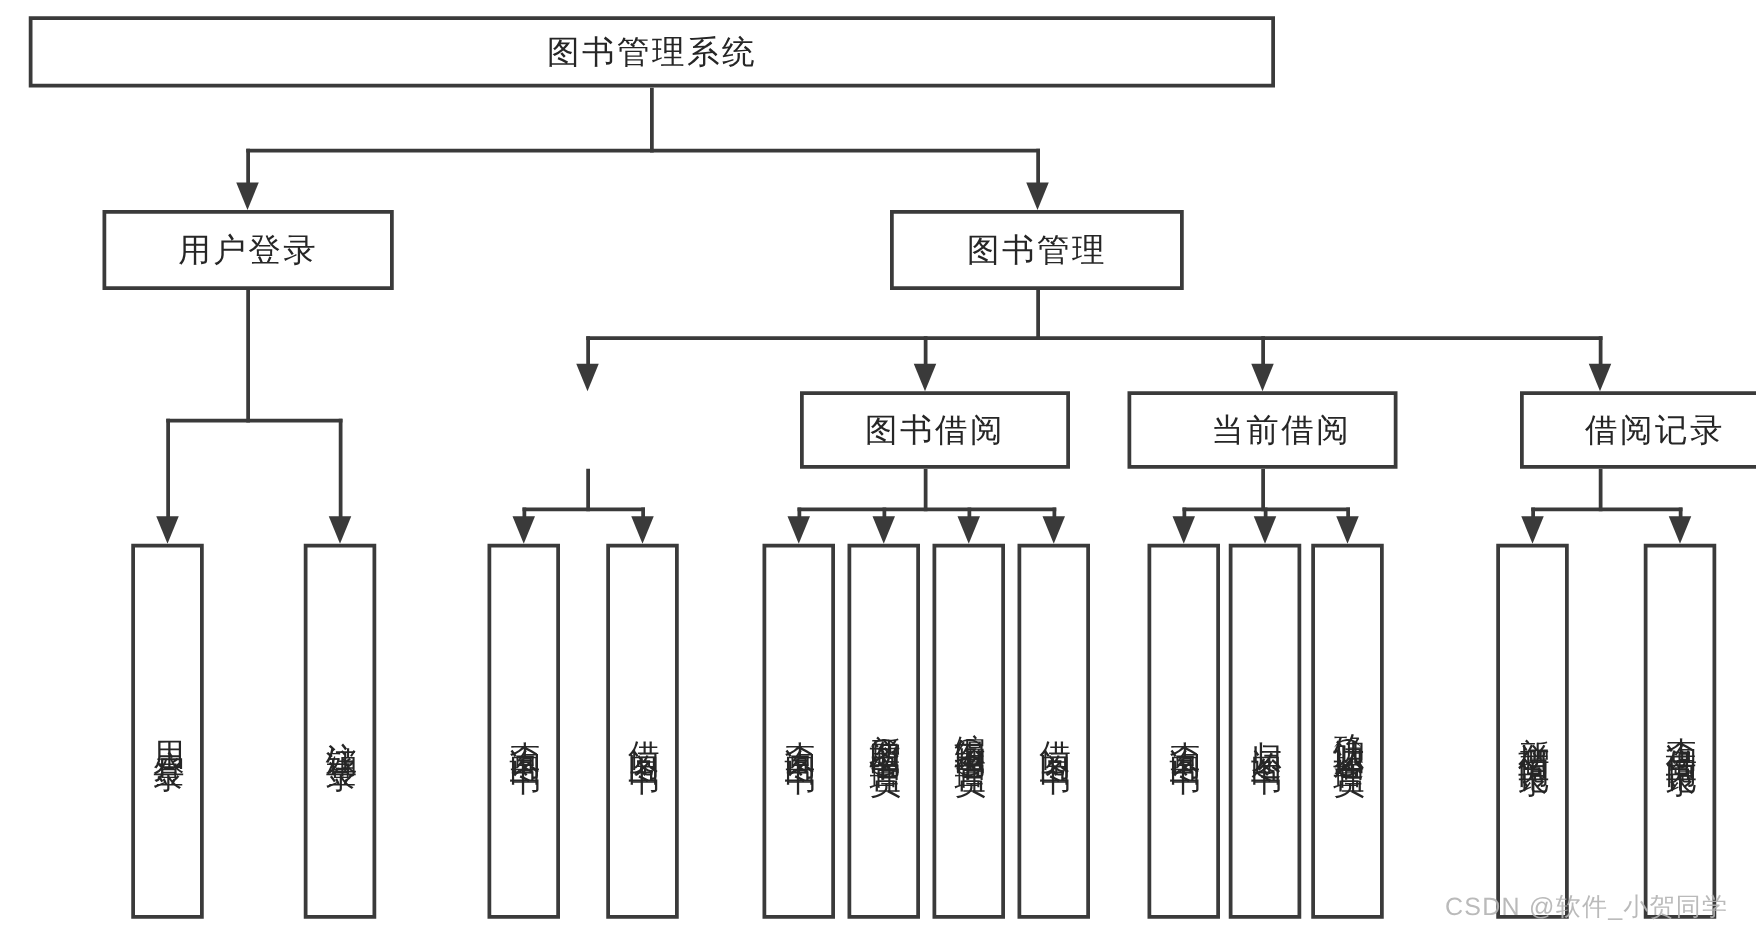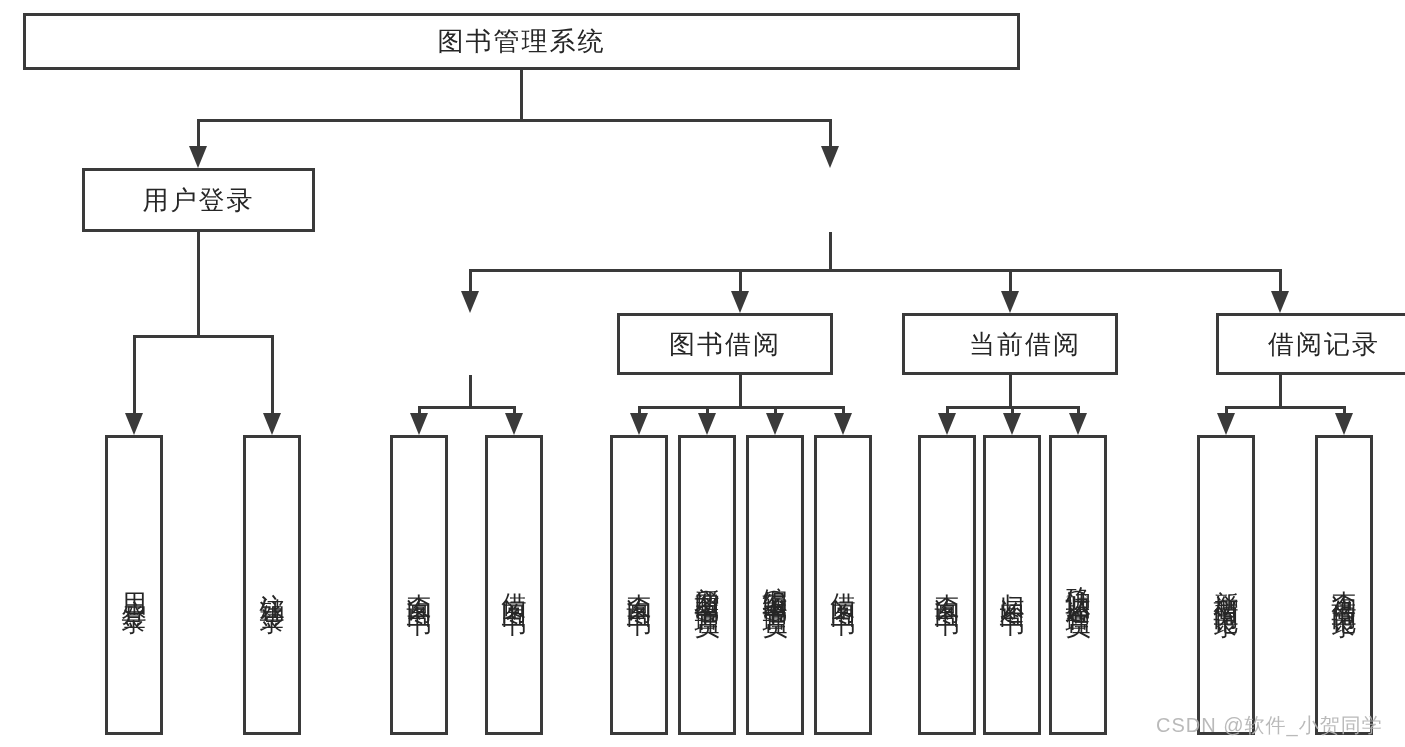--- a/index.html
+++ b/index.html
@@ -114,22 +114,23 @@
       <div class="cline" style="left: 1224.5px; top: 406px; width: 121px; height: 3px;"></div>
       <div class="cline" style="left: 1224.5px; top: 406px; width: 3px; height: 9px;"></div>
       <div class="arrow" style="left: 1217px; top: 413px;"></div>
       <div class="cline" style="left: 1342.5px; top: 406px; width: 3px; height: 9px;"></div>
       <div class="arrow" style="left: 1335px; top: 413px;"></div>
     </div>
 
   <div class="box" style="left:23px;top:13px;width:997px;height:57px;">图书管理系统</div>
 
   <div class="box" style="left:82px;top:168px;width:233px;height:64px;">用户登录</div>
+  <div class="box" style="left:712px;top:168px;width:235px;height:64px;">图书管理</div>
 
-  <div class="box" style="left:617px;top:313px;width:216px;height:62px;">图书借阅</div>
+  <div class="box" style="left:640px;top:313px;width:216px;height:62px;">图书借阅</div>
   <div class="box" style="left:902px;top:313px;width:216px;height:62px;padding-left:30px;">当前借阅</div>
   <div class="box" style="left:1172px;top:313px;width:216px;height:62px;margin-left:44px;">借阅记录</div>
 
   <div class="vbox" style="left:105px;top:435px;width:58px;height:300px;">用户登录</div>
   <div class="vbox" style="left:243px;top:435px;width:58px;height:300px;">注销登录</div>
 
   <div class="vbox" style="left:390px;top:435px;width:58px;height:300px;">查询图书</div>
   <div class="vbox" style="left:485px;top:435px;width:58px;height:300px;">借阅图书</div>
 
   <div class="vbox" style="left:610px;top:435px;width:58px;height:300px;">查询图书</div>

